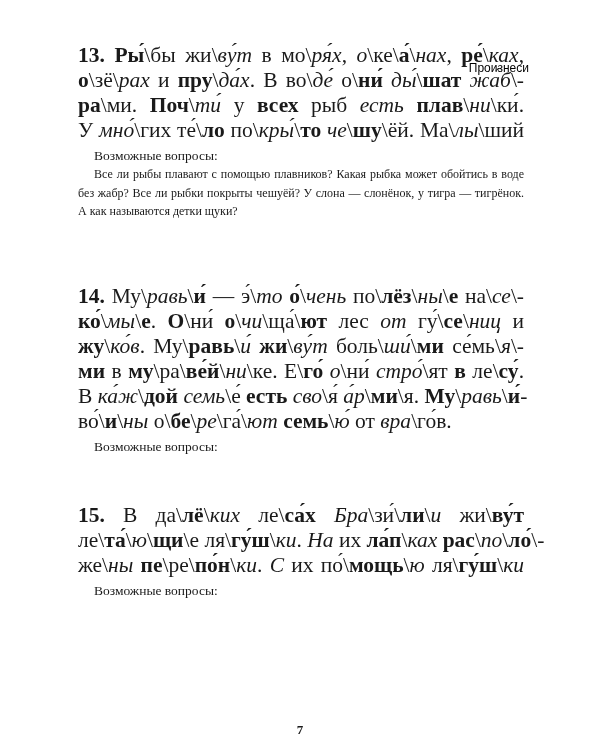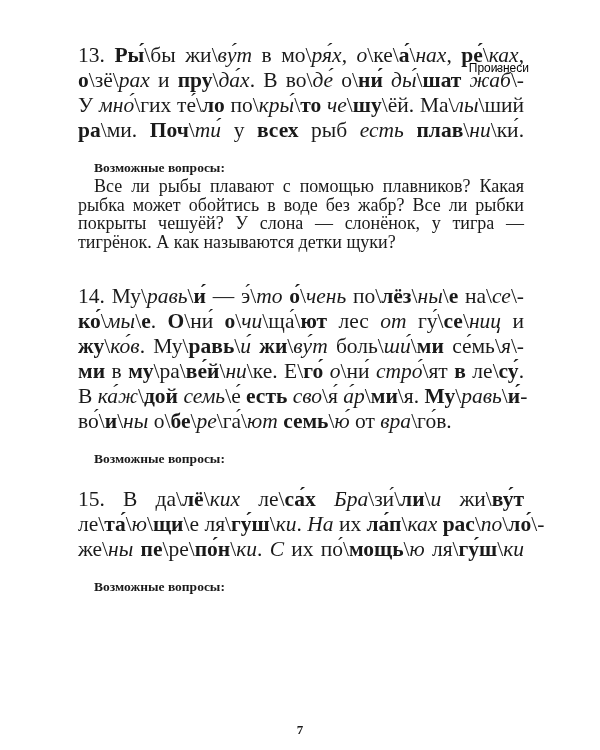--- a/index.html
+++ b/index.html
@@ -1,49 +1,49 @@
 <!DOCTYPE html>
 <html><head>
 <meta charset="utf-8">
 <style>
   html, body { margin: 0; padding: 0; background: #ffffff; }
   body { width: 600px; height: 750px; position: relative; overflow: hidden; font-family: "Liberation Serif", serif; color: #1a1a1a; }
   .running-head { position: absolute; top: 21px; right: 71px; font-family: "Liberation Sans", sans-serif; font-size: 12px; color: #000000; margin-top: 40px; }
   .exercise { position: absolute; left: 78px; width: 446px; }
   .ex-line { font-size: 21.5px; line-height: 25px; height: 25px; white-space: nowrap; text-align: justify; text-align-last: justify; letter-spacing: 0; }
   .ex-line.last { text-align-last: left; }
-  .num { font-weight: normal; }
+  .num { font-weight: bold; }
   .b { font-weight: bold; }
   .i { font-style: italic; }
-  .q-title { font-size: 13.5px; font-weight: bold; margin-top: 16px; padding-left: 16px; line-height: 18px; }
-  .q-text { font-size: 18px; line-height: 18.5px; text-align: justify; text-indent: 16px; }
+  .q-title { font-size: 13.5px; font-weight: normal; margin-top: 4px; padding-left: 16px; line-height: 18px; }
+  .q-text { font-size: 12px; line-height: 18.5px; text-align: justify; text-indent: 16px; }
   .page-num { position: absolute; top: 722px; left: 0; width: 600px; text-align: center; font-size: 13px; font-weight: bold; }
 </style>
 </head>
 <body>
 
 <div class="running-head">Произнеси</div>
 
 <div class="exercise" style="top:43px;">
     <div class="ex-line"><span class="num">13.</span><span> </span><span class="b">Ры́</span><span>\бы жи\</span><span class="i">ву́т</span><span> в мо\</span><span class="i">ря́х</span><span>, </span><span class="i">о</span><span>\ке\</span><span class="b">а́</span><span>\</span><span class="i">нах</span><span>, </span><span class="b">ре́</span><span>\</span><span class="i">ках</span><span>,</span></div>
     <div class="ex-line"><span class="b">о</span><span>\зё\</span><span class="i">рах</span><span> и </span><span class="b">пру</span><span>\</span><span class="i">да́х</span><span>. В во\</span><span class="i">де́</span><span> о\</span><span class="b">ни́</span><span> </span><span class="i">ды́</span><span>\</span><span class="b">шат</span><span> </span><span class="i">жа́б</span><span>\-</span></div>
+    <div class="ex-line"><span class="b">ра</span><span>\ми. </span><span class="b">Поч</span><span>\</span><span class="i">ти́</span><span> у </span><span class="b">всех</span><span> рыб </span><span class="i">есть</span><span> </span><span class="b">плав</span><span>\</span><span class="i">ни</span><span>\ки́.</span></div>
     <div class="ex-line"><span>У </span><span class="i">мно́</span><span>\гих те́\</span><span class="b">ло</span><span> по\</span><span class="i">кры́</span><span>\</span><span class="b">то</span><span> </span><span class="i">че</span><span>\</span><span class="b">шу</span><span>\ёй. Ма\</span><span class="i">лы</span><span>\ший</span></div>
-    <div class="ex-line"><span class="b">ра</span><span>\ми. </span><span class="b">Поч</span><span>\</span><span class="i">ти́</span><span> у </span><span class="b">всех</span><span> рыб </span><span class="i">есть</span><span> </span><span class="b">плав</span><span>\</span><span class="i">ни</span><span>\ки́.</span></div>
     <div class="q-title">Возможные вопросы:</div>
     <div class="q-text">Все ли рыбы плавают с помощью плавников? Какая рыбка может обойтись в воде без жабр? Все ли рыбки покрыты чешуёй? У слона — слонёнок, у тигра — тигрёнок. А как называются детки щуки?</div>
   </div>
 <div class="exercise" style="top:284px;">
     <div class="ex-line"><span class="num">14.</span><span> Му\</span><span class="i">равь</span><span>\</span><span class="b">и́</span><span> — э́\</span><span class="i">то</span><span> </span><span class="b">о́</span><span>\</span><span class="i">чень</span><span> по\</span><span class="b">лёз</span><span>\</span><span class="i">ны</span><span>\</span><span class="b">е</span><span> на\</span><span class="i">се</span><span>\-</span></div>
     <div class="ex-line"><span class="b">ко́</span><span>\</span><span class="i">мы</span><span>\</span><span class="b">е</span><span>. </span><span class="b">О</span><span>\ни́ </span><span class="b">о</span><span>\</span><span class="i">чи</span><span>\ща́\</span><span class="b">ют</span><span> лес </span><span class="i">от</span><span> гу́\</span><span class="b">се</span><span>\</span><span class="i">ниц</span><span> и</span></div>
     <div class="ex-line"><span class="b">жу</span><span>\</span><span class="i">ко́в</span><span>. Му\</span><span class="b">равь</span><span>\</span><span class="i">и́</span><span> </span><span class="b">жи</span><span>\</span><span class="i">ву́т</span><span> боль\</span><span class="i">ши́</span><span>\</span><span class="b">ми</span><span> се́мь\</span><span class="i">я</span><span>\-</span></div>
     <div class="ex-line"><span class="b">ми</span><span> в </span><span class="b">му</span><span>\ра\</span><span class="b">ве́й</span><span>\</span><span class="i">ни</span><span>\ке. Е\</span><span class="b">го́</span><span> </span><span class="i">о</span><span>\ни́ </span><span class="i">стро́</span><span>\ят </span><span class="b">в</span><span> ле\</span><span class="b">су́</span><span>.</span></div>
     <div class="ex-line"><span>В </span><span class="i">ка́ж</span><span>\</span><span class="b">дой</span><span> </span><span class="i">семь</span><span>\е́ </span><span class="b">есть</span><span> </span><span class="i">сво</span><span>\я́ </span><span class="i">а́р</span><span>\</span><span class="b">ми</span><span>\я. </span><span class="b">Му</span><span>\</span><span class="i">равь</span><span>\</span><span class="b">и́</span><span>-</span></div>
     <div class="ex-line last"><span>во́\</span><span class="b">и</span><span>\</span><span class="i">ны</span><span> о\</span><span class="b">бе</span><span>\</span><span class="i">ре</span><span>\га́\</span><span class="i">ют</span><span> </span><span class="b">семь</span><span>\</span><span class="i">ю́</span><span> от </span><span class="i">вра</span><span>\го́в.</span></div>
     <div class="q-title">Возможные вопросы:</div>
   </div>
-<div class="exercise" style="top:487px;">
+<div class="exercise" style="top:503px;">
     <div class="ex-line"><span class="num">15.</span><span> В да\</span><span class="b">лё</span><span>\</span><span class="i">ких</span><span> ле\</span><span class="b">са́х</span><span> </span><span class="i">Бра</span><span>\зи́\</span><span class="b">ли</span><span>\</span><span class="i">и</span><span> жи\</span><span class="b">ву́т</span></div>
     <div class="ex-line"><span>ле\</span><span class="b">та́</span><span>\</span><span class="i">ю</span><span>\</span><span class="b">щи</span><span>\е ля\</span><span class="b">гу́ш</span><span>\</span><span class="i">ки</span><span>. </span><span class="i">На</span><span> их </span><span class="b">ла́п</span><span>\</span><span class="i">ках</span><span> </span><span class="b">рас</span><span>\</span><span class="i">по</span><span>\</span><span class="b">ло́</span><span>\-</span></div>
     <div class="ex-line"><span>же\</span><span class="i">ны</span><span> </span><span class="b">пе</span><span>\ре\</span><span class="b">по́н</span><span>\</span><span class="i">ки</span><span>. </span><span class="i">С</span><span> их по́\</span><span class="b">мощь</span><span>\</span><span class="i">ю</span><span> ля\</span><span class="b">гу́ш</span><span>\</span><span class="i">ки</span></div>
     <div class="q-title">Возможные вопросы:</div>
   </div>
 
 <div class="page-num">7</div>
 
 </body></html>

